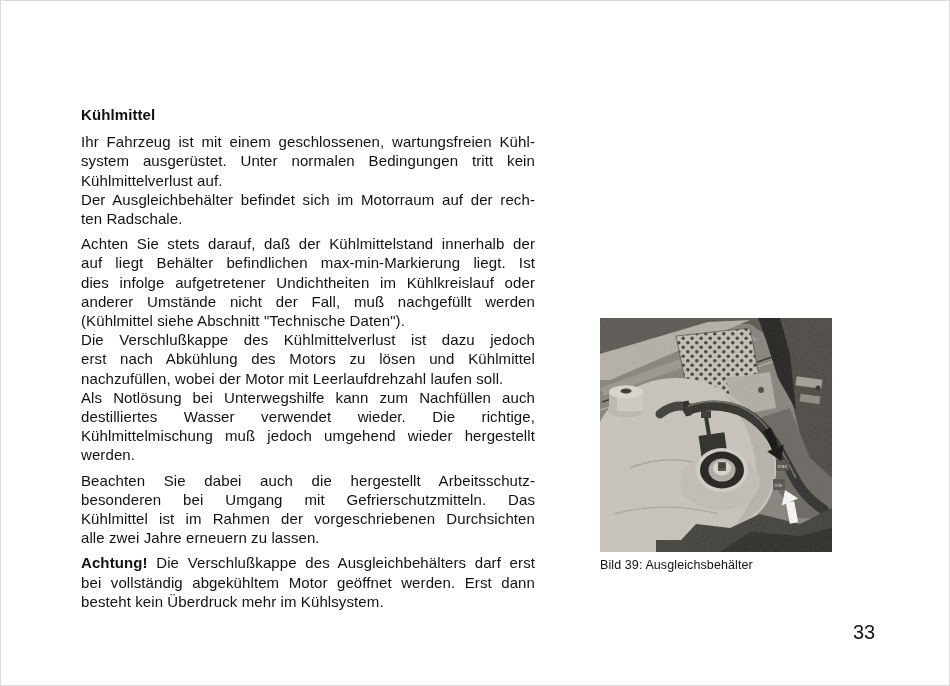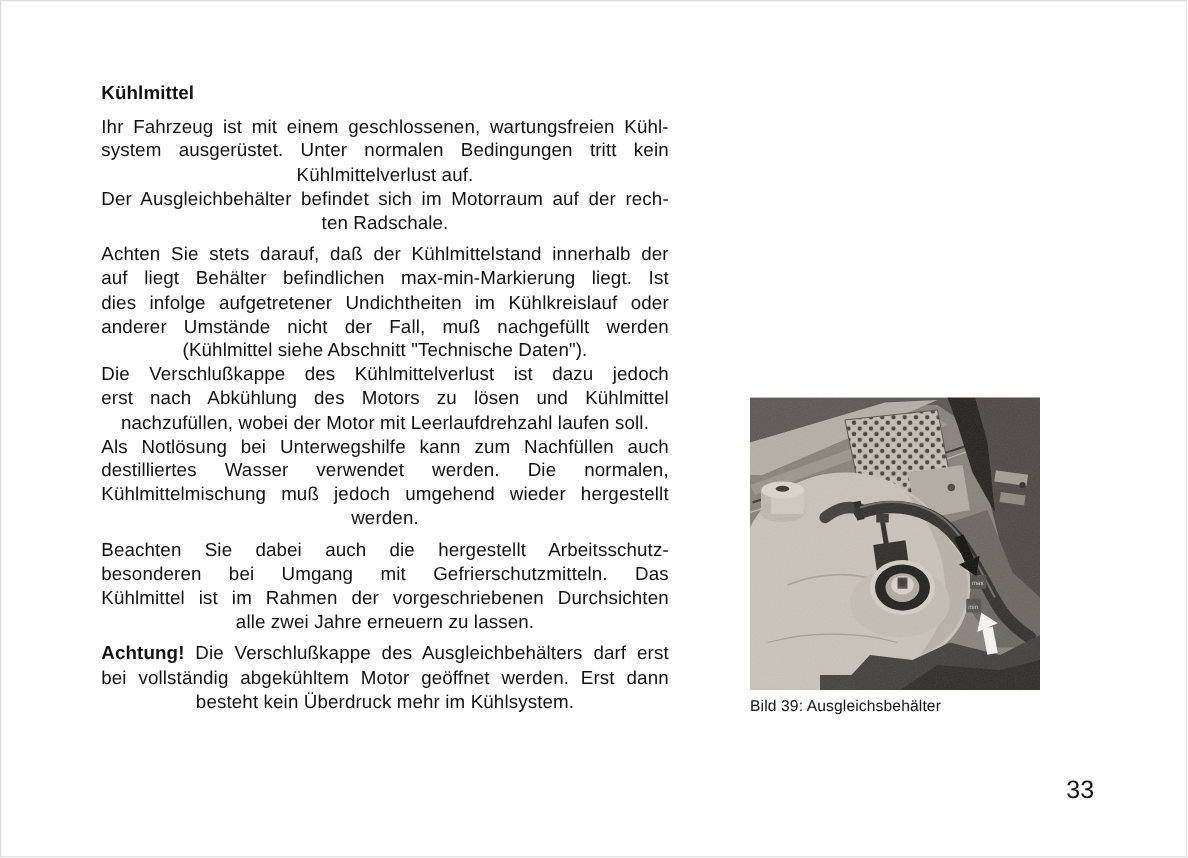--- a/index.html
+++ b/index.html
@@ -17,24 +17,25 @@
     position: absolute;
     left: 80px; top: 64px;
     width: 454px;
     font-size: 15px;
     line-height: 19.2px;
     letter-spacing: 0.1px;
   }
   .heading {
     font-weight: bold;
     margin-bottom: 8px;
+    margin-top: 40px;
   }
   .para { margin-bottom: 6px; }
   .para:last-child { margin-bottom: 0; }
-  .line { text-align: center; white-space: nowrap; }
+  .line { text-align: left; white-space: nowrap; }
   .line.just {
     white-space: normal;
     text-align: justify;
     text-align-last: justify;
   }
   .lead-bold { font-weight: bold; }
   .figure {
     position: absolute;
     left: 599px; top: 317px;
     width: 272px;
@@ -70,21 +71,21 @@
         <div class="para">
           <div class="line just">Achten Sie stets darauf, daß der Kühlmittelstand innerhalb der</div>
           <div class="line just">auf liegt Behälter befindlichen max-min-Markierung liegt. Ist</div>
           <div class="line just">dies infolge aufgetretener Undichtheiten im Kühlkreislauf oder</div>
           <div class="line just">anderer Umstände nicht der Fall, muß nachgefüllt werden</div>
           <div class="line">(Kühlmittel siehe Abschnitt "Technische Daten").</div>
           <div class="line just">Die Verschlußkappe des Kühlmittelverlust ist dazu jedoch</div>
           <div class="line just">erst nach Abkühlung des Motors zu lösen und Kühlmittel</div>
           <div class="line">nachzufüllen, wobei der Motor mit Leerlaufdrehzahl laufen soll.</div>
           <div class="line just">Als Notlösung bei Unterwegshilfe kann zum Nachfüllen auch</div>
-          <div class="line just">destilliertes Wasser verwendet werden. Die normalen,</div>
+          <div class="line just">destilliertes Wasser verwendet wieder. Die richtige,</div>
           <div class="line just">Kühlmittelmischung muß jedoch umgehend wieder hergestellt</div>
           <div class="line">werden.</div>
         </div>
         <div class="para">
           <div class="line just">Beachten Sie dabei auch die hergestellt Arbeitsschutz-</div>
           <div class="line just">besonderen bei Umgang mit Gefrierschutzmitteln. Das</div>
           <div class="line just">Kühlmittel ist im Rahmen der vorgeschriebenen Durchsichten</div>
           <div class="line">alle zwei Jahre erneuern zu lassen.</div>
         </div>
         <div class="para">

